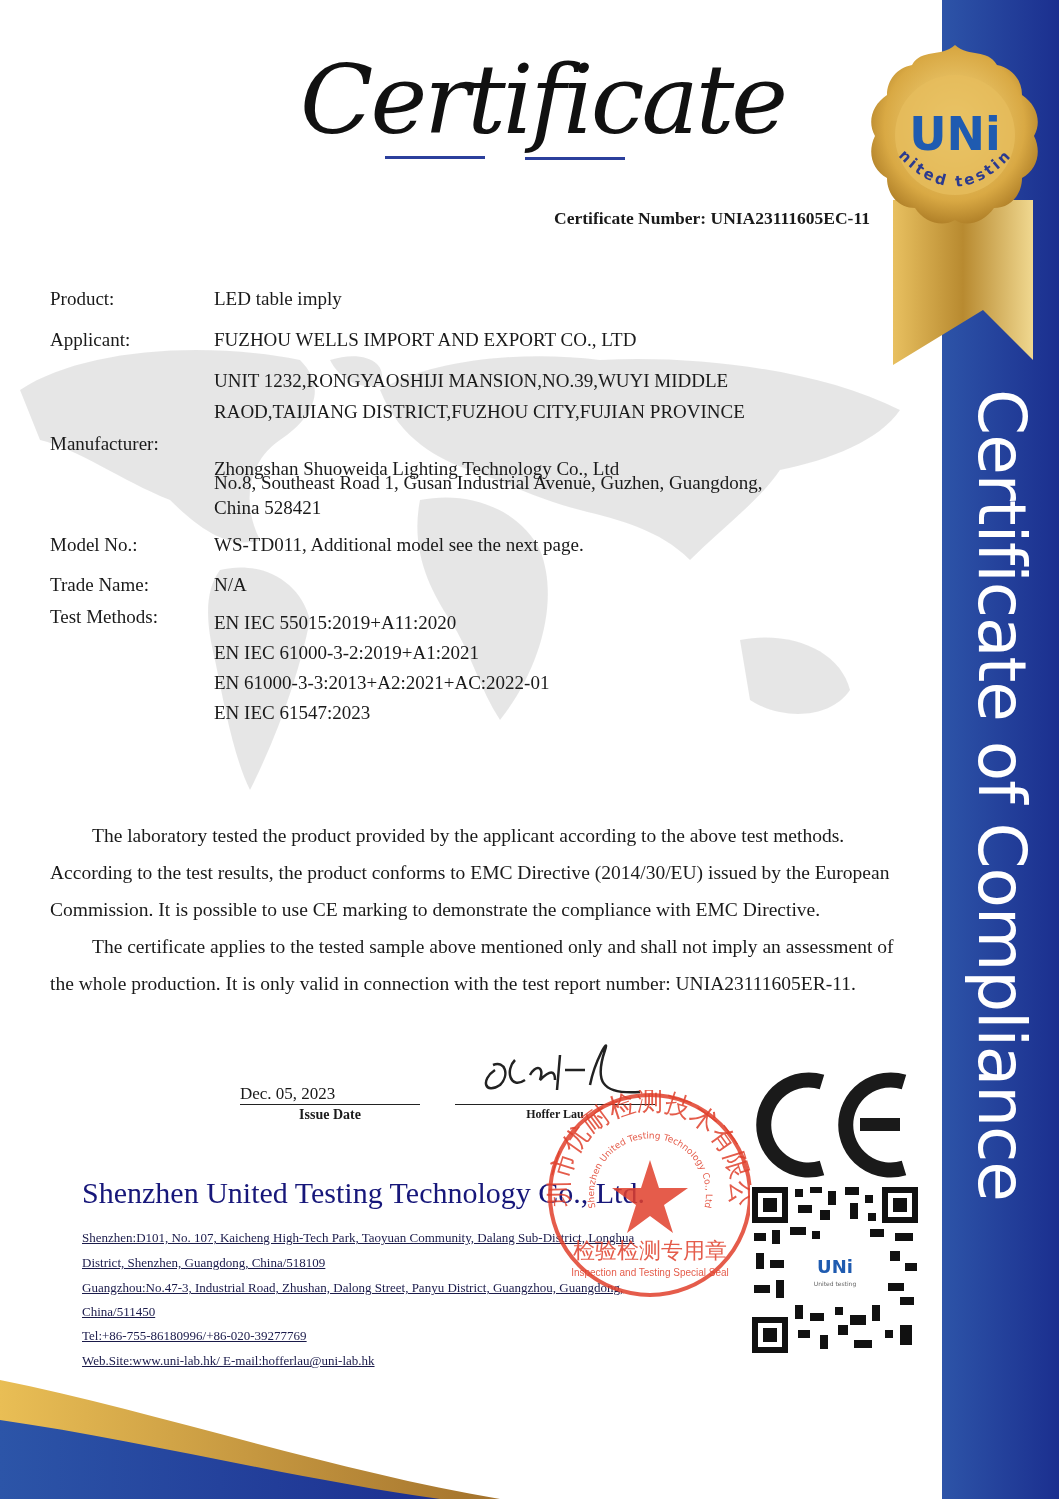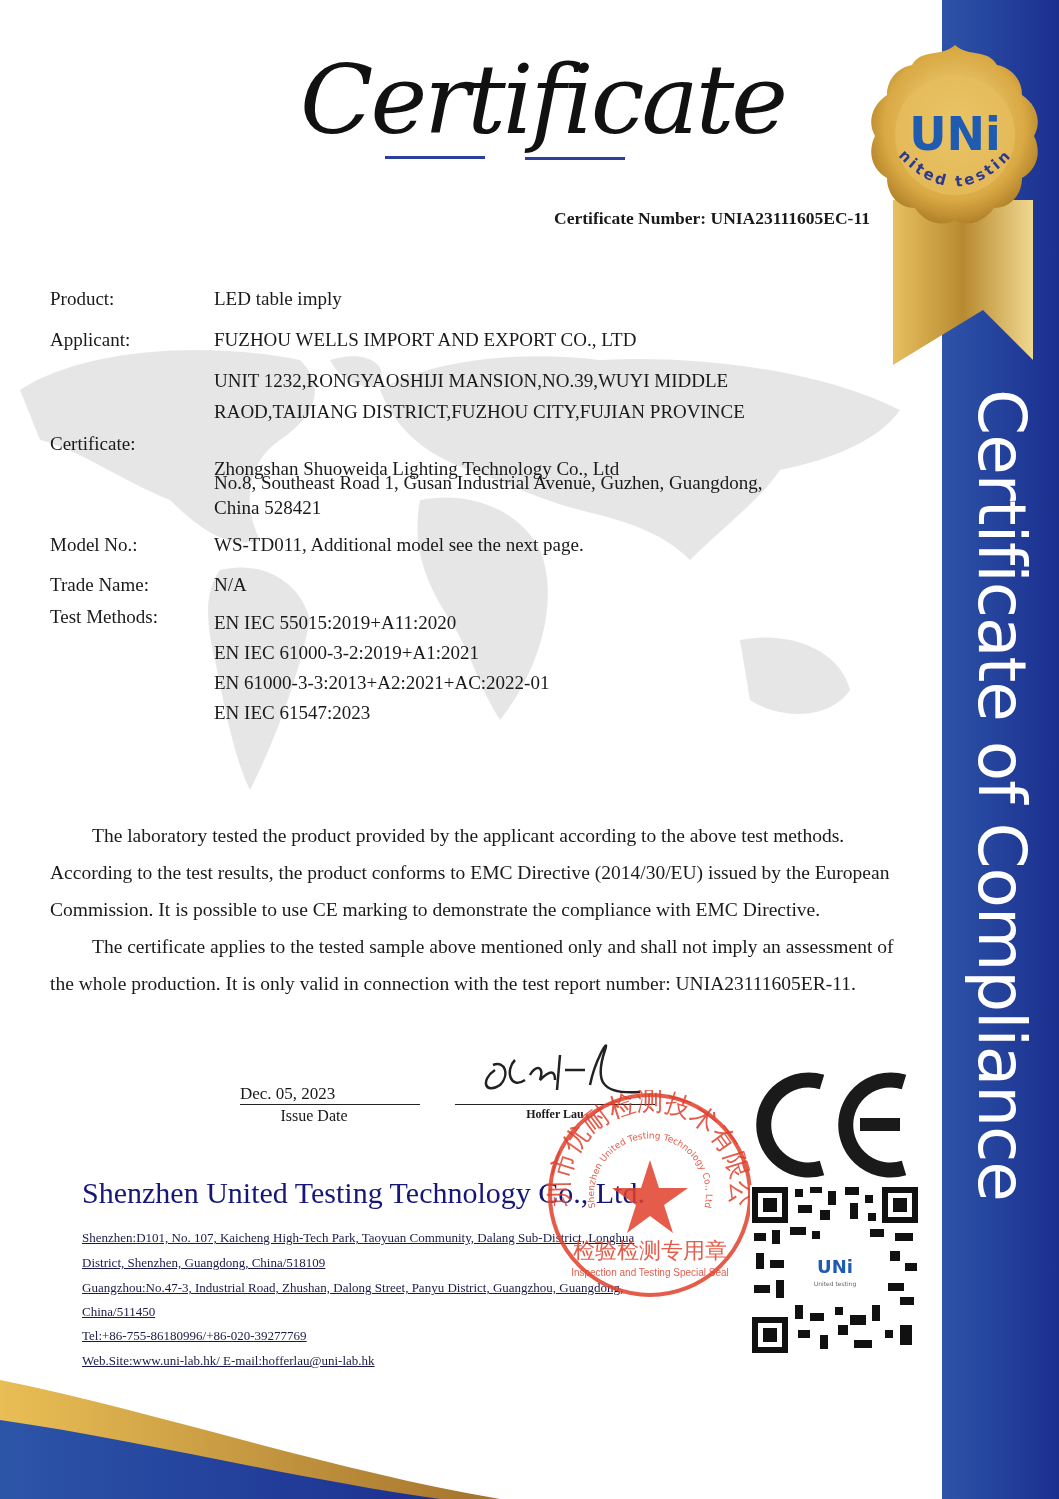--- a/index.html
+++ b/index.html
@@ -81,21 +81,21 @@
 <div class="abs cert-no">Certificate Number: UNIA23111605EC-11</div>
 
 <div class="abs lbl" style="top:288px">Product:</div>
 <div class="abs val" style="top:286px">LED table imply</div>
 
 <div class="abs lbl" style="top:329px">Applicant:</div>
 <div class="abs val" style="top:327px">FUZHOU WELLS IMPORT AND EXPORT CO., LTD</div>
 <div class="abs val" style="top:368px">UNIT 1232,RONGYAOSHIJI MANSION,NO.39,WUYI MIDDLE</div>
 <div class="abs val" style="top:399px">RAOD,TAIJIANG DISTRICT,FUZHOU CITY,FUJIAN PROVINCE</div>
 
-<div class="abs lbl" style="top:433px">Certificate:</div>
+<div class="abs lbl" style="top:433px">Manufacturer:</div>
 <div class="abs val" style="top:456px">Zhongshan Shuoweida Lighting Technology Co., Ltd</div>
 <div class="abs val" style="top:470px">No.8, Southeast Road 1, Gusan Industrial Avenue, Guzhen, Guangdong,</div>
 <div class="abs val" style="top:495px">China 528421</div>
 
 <div class="abs lbl" style="top:534px">Model No.:</div>
 <div class="abs val" style="top:532px">WS-TD011, Additional model see the next page.</div>
 
 <div class="abs lbl" style="top:574px">Trade Name:</div>
 <div class="abs val" style="top:572px">N/A</div>
 
@@ -106,21 +106,21 @@
 <div class="abs val" style="top:700px">EN IEC 61547:2023</div>
 
 <div class="abs para" style="top:817px;text-indent:42px">The laboratory tested the product provided by the applicant according to the above test methods.</div>
 <div class="abs para" style="top:854px">According to the test results, the product conforms to EMC Directive (2014/30/EU) issued by the European</div>
 <div class="abs para" style="top:891px;text-align:left">Commission. It is possible to use CE marking to demonstrate the compliance with EMC Directive.</div>
 <div class="abs para" style="top:928px;text-indent:42px">The certificate applies to the tested sample above mentioned only and shall not imply an assessment of</div>
 <div class="abs para" style="top:965px;text-align:left">the whole production. It is only valid in connection with the test report number: UNIA23111605ER-11.</div>
 
 <div class="abs" style="left:240px;top:1084px;width:180px;text-align:left;font-size:17px">Dec. 05, 2023</div>
 <div class="abs sig-line" style="left:240px;top:1104px;width:180px"></div>
-<div class="abs" style="left:224px;top:1107px;width:180px;text-align:center;font-size:16px;font-weight:normal">Issue Date</div>
+<div class="abs" style="left:240px;top:1107px;width:180px;text-align:center;font-size:14px;font-weight:bold">Issue Date</div>
 
 <svg class="abs" style="left:475px;top:1030px;width:170px;height:72px" viewBox="0 0 170 72">
   <path d="M20 40 C5 50 10 65 25 55 C35 45 30 30 18 35 M40 30 C30 40 35 60 50 50 M55 45 C60 35 70 35 65 50 C75 40 80 40 80 50 M85 25 L82 60 M90 40 L110 40 M115 55 C120 30 135 5 130 20 C120 50 125 65 165 62" fill="none" stroke="#222" stroke-width="2.5"></path>
 </svg>
 <div class="abs sig-line" style="left:455px;top:1104px;width:200px"></div>
 <div class="abs" style="left:455px;top:1107px;width:200px;text-align:center;font-size:12px;font-weight:bold">Hoffer Lau</div>
 
 <div class="abs company">Shenzhen United Testing Technology Co., Ltd.</div>
 <div class="abs addr" style="top:1230px">Shenzhen:D101, No. 107, Kaicheng High-Tech Park, Taoyuan Community, Dalang Sub-District, Longhua</div>
 <div class="abs addr" style="top:1255px">District, Shenzhen, Guangdong, China/518109</div>

